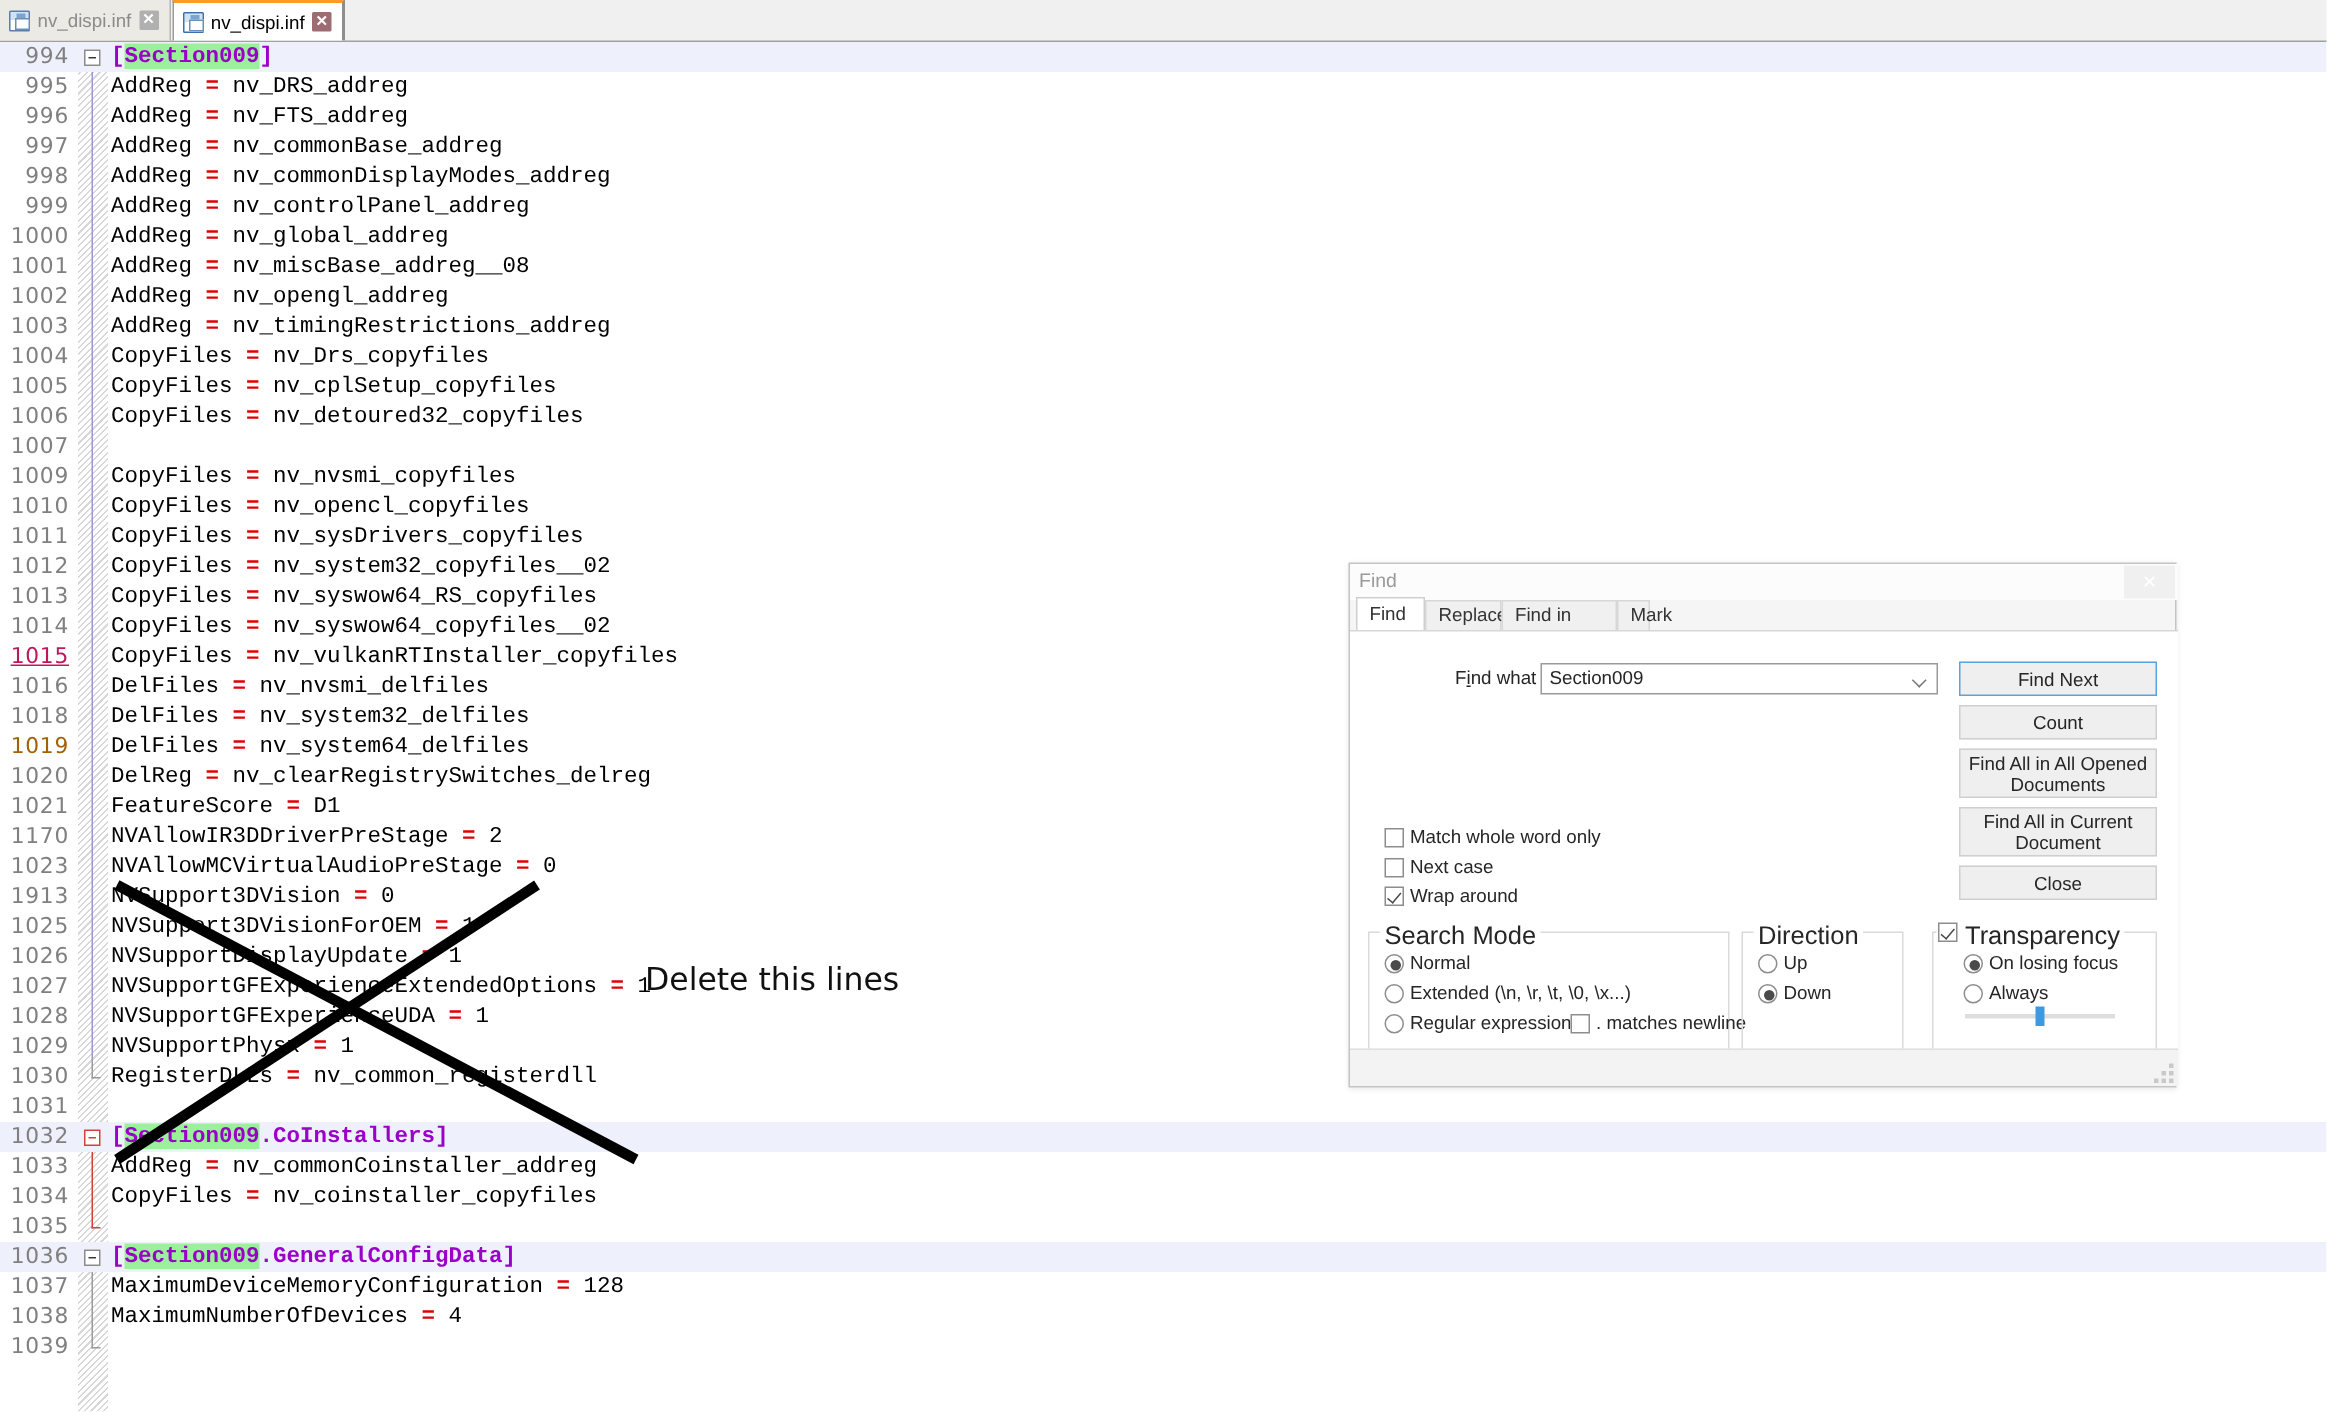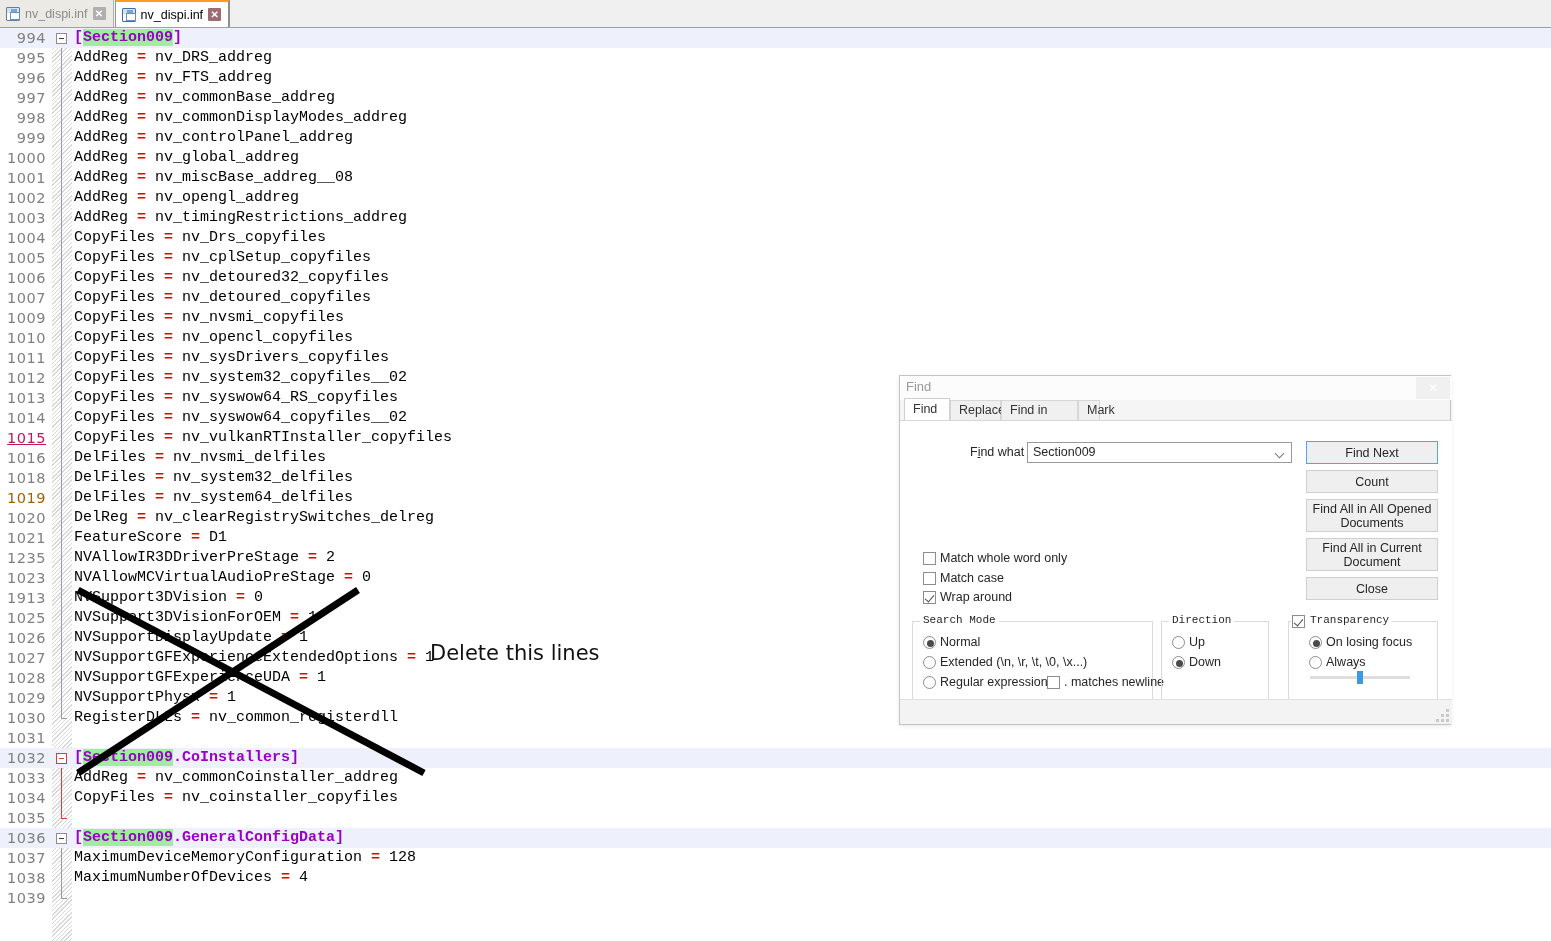--- a/index.html
+++ b/index.html
@@ -273,21 +273,21 @@
   }
   .rb .tx { position: absolute; left: 17px; top: 0; white-space: nowrap; }
 
   .group {
     position: absolute;
     border: 1px solid #dadada;
   }
   .group > .gt {
     position: absolute; top: -8px; left: 7px;
     background: #ffffff; padding: 0 3px;
-    font-size: 11px; color: #262626; font-family: Liberation Mono, monospace;
+    font-size: 17px; color: #262626;
   }
 
   #slider {
     position: absolute; left: 1310px; top: 673px;
     width: 100px; height: 8px;
   }
   #slider .track {
     position: absolute; left: 0; top: 3px; width: 100px; height: 3px;
     background: #dedede;
   }
@@ -322,34 +322,34 @@
       <div class="row"><span class="lnum" style="color: rgb(128, 128, 128);">997</span><span class="fold"><span class="foldline"></span></span><span class="code">AddReg <span class="op" style="color: rgb(224, 0, 0);">=</span> nv_commonBase_addreg</span></div>
       <div class="row"><span class="lnum" style="color: rgb(128, 128, 128);">998</span><span class="fold"><span class="foldline"></span></span><span class="code">AddReg <span class="op" style="color: rgb(224, 0, 0);">=</span> nv_commonDisplayModes_addreg</span></div>
       <div class="row"><span class="lnum" style="color: rgb(128, 128, 128);">999</span><span class="fold"><span class="foldline"></span></span><span class="code">AddReg <span class="op" style="color: rgb(224, 0, 0);">=</span> nv_controlPanel_addreg</span></div>
       <div class="row"><span class="lnum" style="color: rgb(128, 128, 128);">1000</span><span class="fold"><span class="foldline"></span></span><span class="code">AddReg <span class="op" style="color: rgb(224, 0, 0);">=</span> nv_global_addreg</span></div>
       <div class="row"><span class="lnum" style="color: rgb(128, 128, 128);">1001</span><span class="fold"><span class="foldline"></span></span><span class="code">AddReg <span class="op" style="color: rgb(224, 0, 0);">=</span> nv_miscBase_addreg__08</span></div>
       <div class="row"><span class="lnum" style="color: rgb(128, 128, 128);">1002</span><span class="fold"><span class="foldline"></span></span><span class="code">AddReg <span class="op" style="color: rgb(224, 0, 0);">=</span> nv_opengl_addreg</span></div>
       <div class="row"><span class="lnum" style="color: rgb(128, 128, 128);">1003</span><span class="fold"><span class="foldline"></span></span><span class="code">AddReg <span class="op" style="color: rgb(224, 0, 0);">=</span> nv_timingRestrictions_addreg</span></div>
       <div class="row"><span class="lnum" style="color: rgb(128, 128, 128);">1004</span><span class="fold"><span class="foldline"></span></span><span class="code">CopyFiles <span class="op" style="color: rgb(224, 0, 0);">=</span> nv_Drs_copyfiles</span></div>
       <div class="row"><span class="lnum" style="color: rgb(128, 128, 128);">1005</span><span class="fold"><span class="foldline"></span></span><span class="code">CopyFiles <span class="op" style="color: rgb(224, 0, 0);">=</span> nv_cplSetup_copyfiles</span></div>
       <div class="row"><span class="lnum" style="color: rgb(128, 128, 128);">1006</span><span class="fold"><span class="foldline"></span></span><span class="code">CopyFiles <span class="op" style="color: rgb(224, 0, 0);">=</span> nv_detoured32_copyfiles</span></div>
-      <div class="row"><span class="lnum" style="color: rgb(128, 128, 128);">1007</span><span class="fold"><span class="foldline"></span></span><span class="code">CopyFiles <span class="op" style="color: rgb(224, 0, 0);">=</span> nv_detoured_copyfiles</span></div>
+      <div class="row"><span class="lnum" style="color: rgb(128, 128, 128);">1007</span><span class="fold"><span class="foldline"></span></span></div>
       <div class="row"><span class="lnum" style="color: rgb(128, 128, 128);">1009</span><span class="fold"><span class="foldline"></span></span><span class="code">CopyFiles <span class="op" style="color: rgb(224, 0, 0);">=</span> nv_nvsmi_copyfiles</span></div>
       <div class="row"><span class="lnum" style="color: rgb(128, 128, 128);">1010</span><span class="fold"><span class="foldline"></span></span><span class="code">CopyFiles <span class="op" style="color: rgb(224, 0, 0);">=</span> nv_opencl_copyfiles</span></div>
       <div class="row"><span class="lnum" style="color: rgb(128, 128, 128);">1011</span><span class="fold"><span class="foldline"></span></span><span class="code">CopyFiles <span class="op" style="color: rgb(224, 0, 0);">=</span> nv_sysDrivers_copyfiles</span></div>
       <div class="row"><span class="lnum" style="color: rgb(128, 128, 128);">1012</span><span class="fold"><span class="foldline"></span></span><span class="code">CopyFiles <span class="op" style="color: rgb(224, 0, 0);">=</span> nv_system32_copyfiles__02</span></div>
       <div class="row"><span class="lnum" style="color: rgb(128, 128, 128);">1013</span><span class="fold"><span class="foldline"></span></span><span class="code">CopyFiles <span class="op" style="color: rgb(224, 0, 0);">=</span> nv_syswow64_RS_copyfiles</span></div>
       <div class="row"><span class="lnum" style="color: rgb(128, 128, 128);">1014</span><span class="fold"><span class="foldline"></span></span><span class="code">CopyFiles <span class="op" style="color: rgb(224, 0, 0);">=</span> nv_syswow64_copyfiles__02</span></div>
       <div class="row"><span class="lnum" style="color: #be185d; text-decoration: underline;">1015</span><span class="fold"><span class="foldline"></span></span><span class="code">CopyFiles <span class="op" style="color: rgb(224, 0, 0);">=</span> nv_vulkanRTInstaller_copyfiles</span></div>
       <div class="row"><span class="lnum" style="color: rgb(128, 128, 128);">1016</span><span class="fold"><span class="foldline"></span></span><span class="code">DelFiles <span class="op" style="color: rgb(224, 0, 0);">=</span> nv_nvsmi_delfiles</span></div>
       <div class="row"><span class="lnum" style="color: rgb(128, 128, 128);">1018</span><span class="fold"><span class="foldline"></span></span><span class="code">DelFiles <span class="op" style="color: rgb(224, 0, 0);">=</span> nv_system32_delfiles</span></div>
       <div class="row"><span class="lnum" style="color: #a16207;">1019</span><span class="fold"><span class="foldline"></span></span><span class="code">DelFiles <span class="op" style="color: rgb(224, 0, 0);">=</span> nv_system64_delfiles</span></div>
       <div class="row"><span class="lnum" style="color: rgb(128, 128, 128);">1020</span><span class="fold"><span class="foldline"></span></span><span class="code">DelReg <span class="op" style="color: rgb(224, 0, 0);">=</span> nv_clearRegistrySwitches_delreg</span></div>
       <div class="row"><span class="lnum" style="color: rgb(128, 128, 128);">1021</span><span class="fold"><span class="foldline"></span></span><span class="code">FeatureScore <span class="op" style="color: rgb(224, 0, 0);">=</span> D1</span></div>
-      <div class="row"><span class="lnum" style="color: rgb(128, 128, 128);">1235</span><span class="fold"><span class="foldline"></span></span><span class="code">NVAllowIR3DDriverPreStage <span class="op" style="color: rgb(224, 0, 0);">=</span> 2</span></div>
+      <div class="row"><span class="lnum" style="color: rgb(128, 128, 128);">1170</span><span class="fold"><span class="foldline"></span></span><span class="code">NVAllowIR3DDriverPreStage <span class="op" style="color: rgb(224, 0, 0);">=</span> 2</span></div>
       <div class="row"><span class="lnum" style="color: rgb(128, 128, 128);">1023</span><span class="fold"><span class="foldline"></span></span><span class="code">NVAllowMCVirtualAudioPreStage <span class="op" style="color: rgb(224, 0, 0);">=</span> 0</span></div>
       <div class="row"><span class="lnum" style="color: rgb(128, 128, 128);">1913</span><span class="fold"><span class="foldline"></span></span><span class="code">NVSupport3DVision <span class="op" style="color: rgb(224, 0, 0);">=</span> 0</span></div>
       <div class="row"><span class="lnum" style="color: rgb(128, 128, 128);">1025</span><span class="fold"><span class="foldline"></span></span><span class="code">NVSupport3DVisionForOEM <span class="op" style="color: rgb(224, 0, 0);">=</span> 1</span></div>
       <div class="row"><span class="lnum" style="color: rgb(128, 128, 128);">1026</span><span class="fold"><span class="foldline"></span></span><span class="code">NVSupportDisplayUpdate <span class="op" style="color: rgb(224, 0, 0);">=</span> 1</span></div>
       <div class="row"><span class="lnum" style="color: rgb(128, 128, 128);">1027</span><span class="fold"><span class="foldline"></span></span><span class="code">NVSupportGFExperienceExtendedOptions <span class="op" style="color: rgb(224, 0, 0);">=</span> 1</span></div>
       <div class="row"><span class="lnum" style="color: rgb(128, 128, 128);">1028</span><span class="fold"><span class="foldline"></span></span><span class="code">NVSupportGFExperienceUDA <span class="op" style="color: rgb(224, 0, 0);">=</span> 1</span></div>
       <div class="row"><span class="lnum" style="color: rgb(128, 128, 128);">1029</span><span class="fold"><span class="foldline"></span></span><span class="code">NVSupportPhysx <span class="op" style="color: rgb(224, 0, 0);">=</span> 1</span></div>
       <div class="row"><span class="lnum" style="color: rgb(128, 128, 128);">1030</span><span class="fold"><span class="foldend gray"></span></span><span class="code">RegisterDLLs <span class="op" style="color: rgb(224, 0, 0);">=</span> nv_common_registerdll</span></div>
       <div class="row"><span class="lnum" style="color: rgb(128, 128, 128);">1031</span><span class="fold"></span><span class="code"></span></div>
       <div class="row hl" style="background: rgb(238, 240, 251);"><span class="lnum" style="color: rgb(128, 128, 128);">1032</span><span class="fold"><span class="foldbox red"></span></span><span class="code"><span class="sect" style="color: rgb(155, 0, 200);">[<span class="mark" style="background: rgb(156, 240, 156);">Section009</span>.CoInstallers]</span></span></div>
@@ -402,21 +402,21 @@
     <div class="btn" style="top:78px;height:33px;">Find All in All Opened Documents</div>
     <div class="btn" style="top:117px;height:33px;">Find All in Current Document</div>
     <div class="btn" style="top:156px;height:23px;">Close</div>
 
     <div class="cb" style="left:23px;top:130px;">
       <span class="box"></span>
       <span class="tx">Match whole word only</span>
     </div>
     <div class="cb" style="left:23px;top:150px;">
       <span class="box"></span>
-      <span class="tx">Match case</span>
+      <span class="tx">Next case</span>
     </div>
     <div class="cb" style="left:23px;top:169px;">
       <span class="box chk"></span>
       <span class="tx">Wrap around</span>
     </div>
 
     <div class="group" style="left:12px;top:200px;width:241px;height:84px;">
       <span class="gt">Search Mode</span>
       <div class="rb" style="left:10px;top:13px;">
         <span class="dot on"></span>

